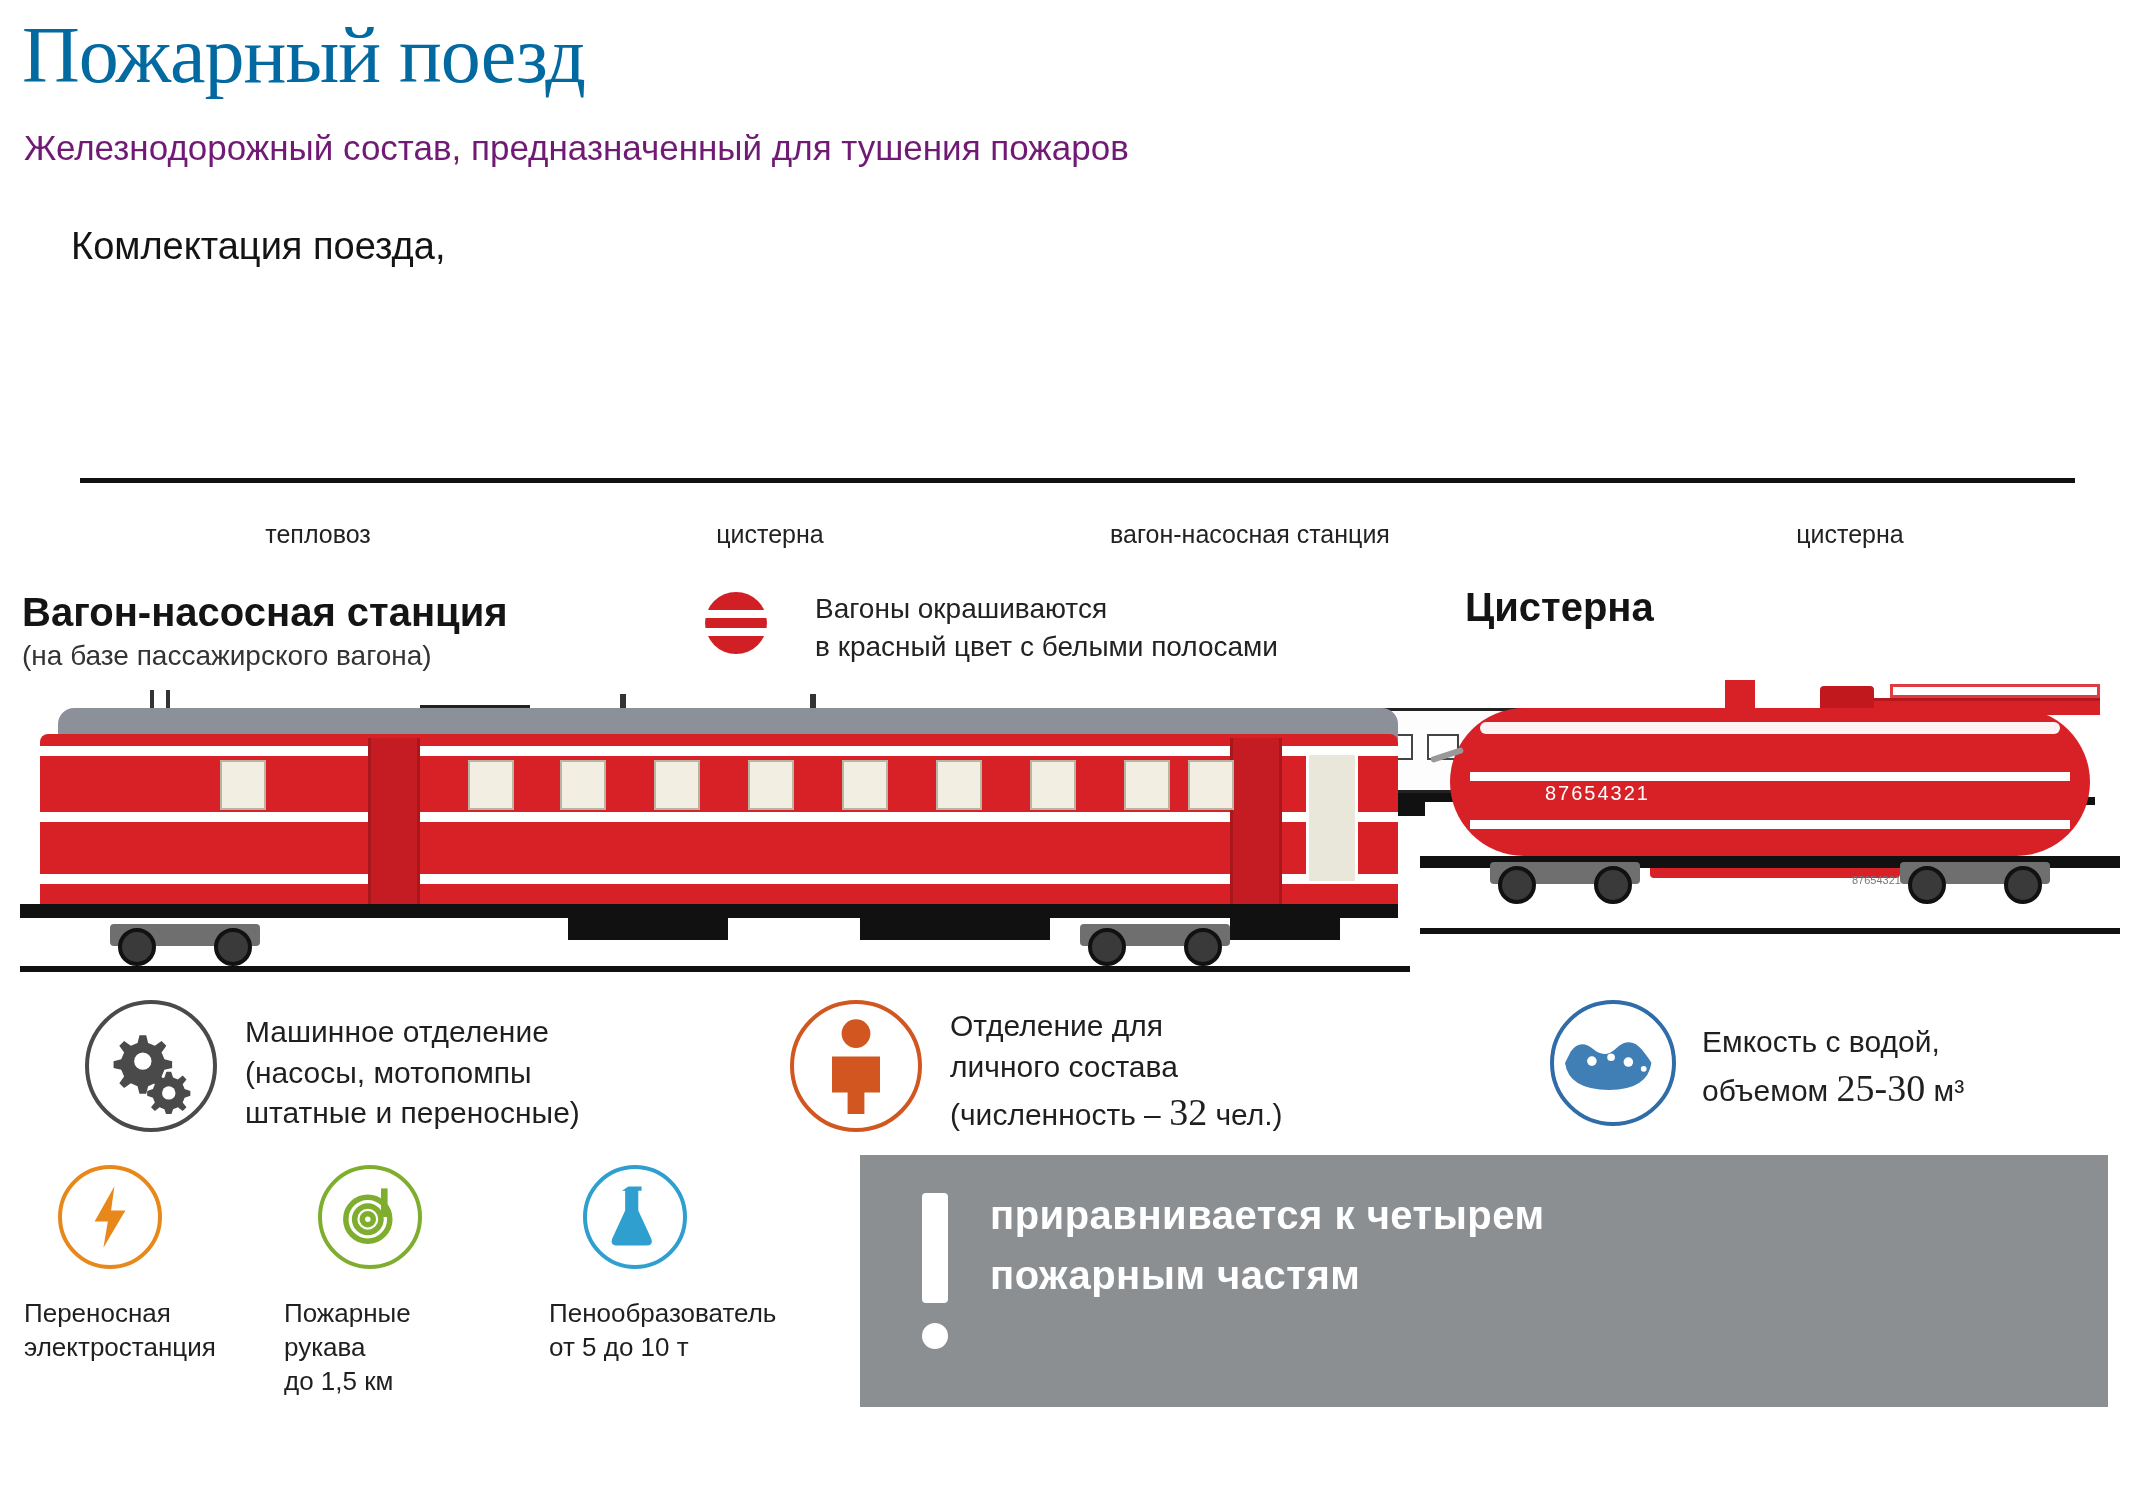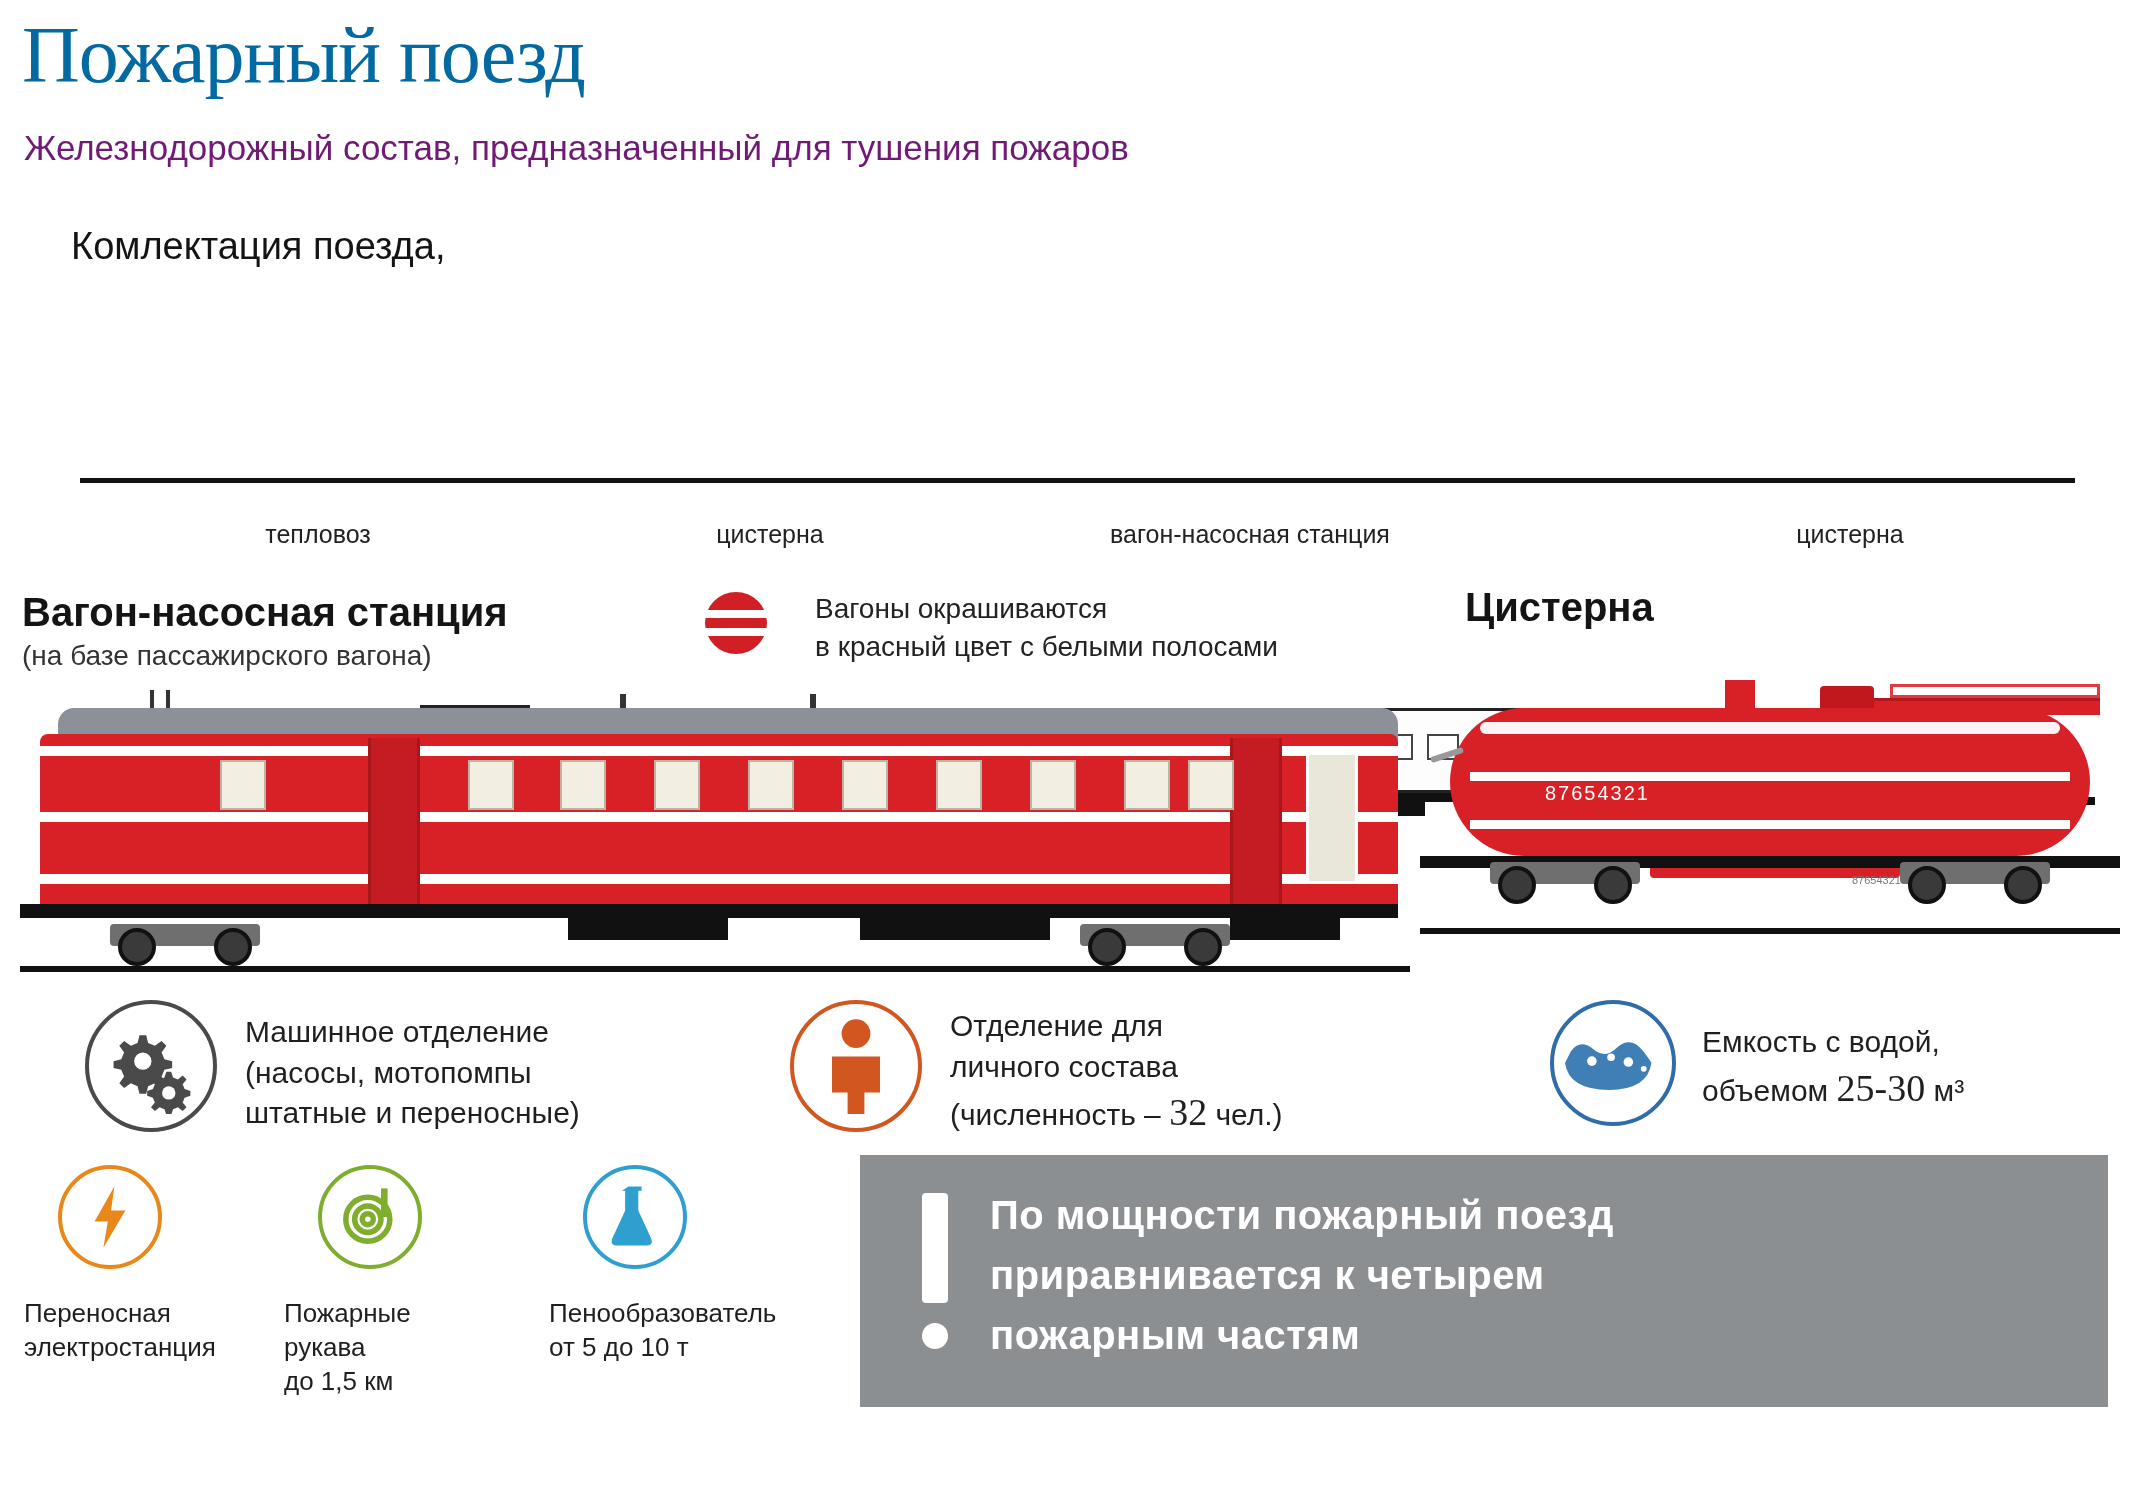--- a/index.html
+++ b/index.html
@@ -546,19 +546,18 @@
     <div class="lbl" style="width:300px;">
       <span>Пенообразователь</span><br>
       <span>от 5 до 10 т</span>
     </div>
   </div>
 
   <div class="banner">
     <div class="excl-bar"></div>
     <div class="excl-dot"></div>
     <div class="txt">
-      <div>По мощности пожарный поезд</div>
       <div>приравнивается к четырем</div>
       <div>пожарным частям</div>
     </div>
   </div>
 
 </div>
 
 </body></html>

